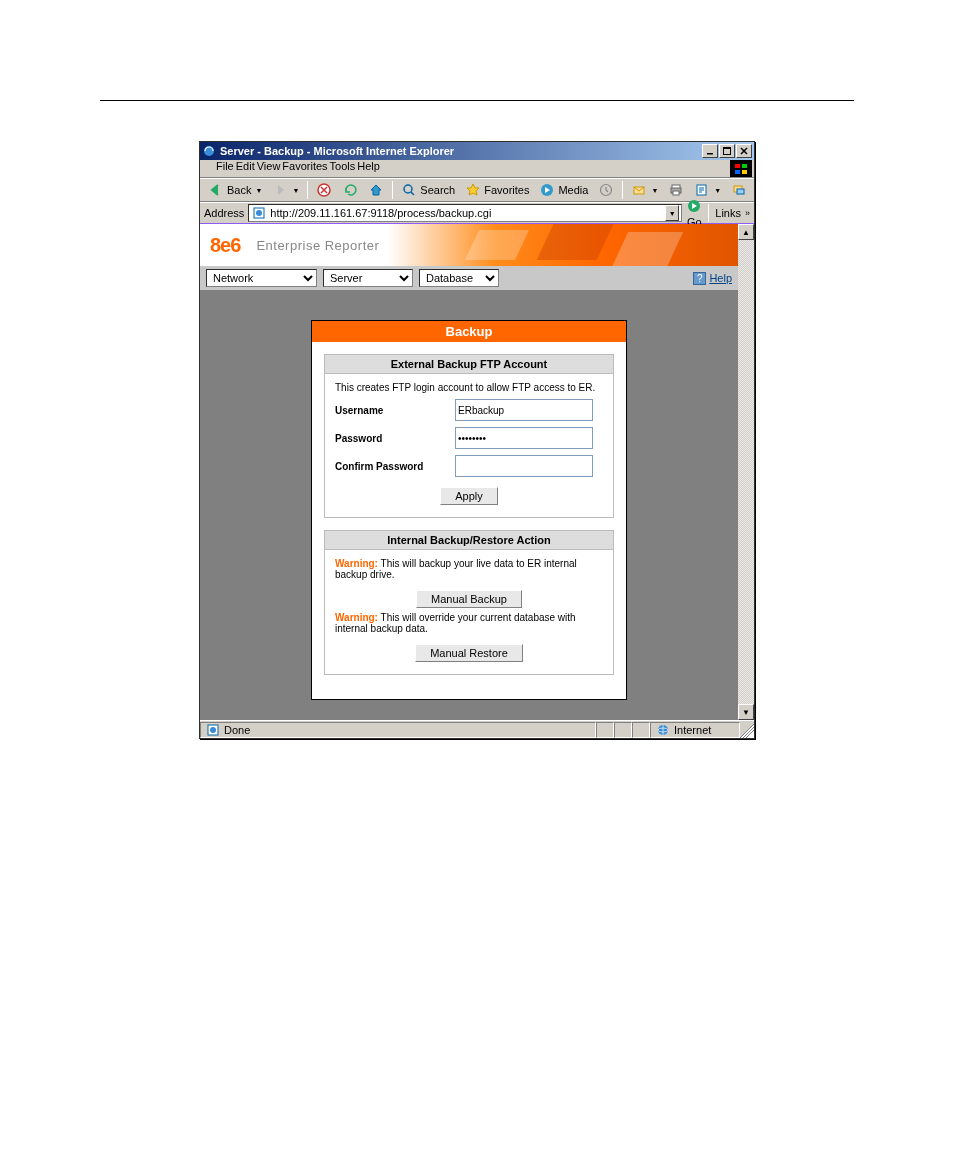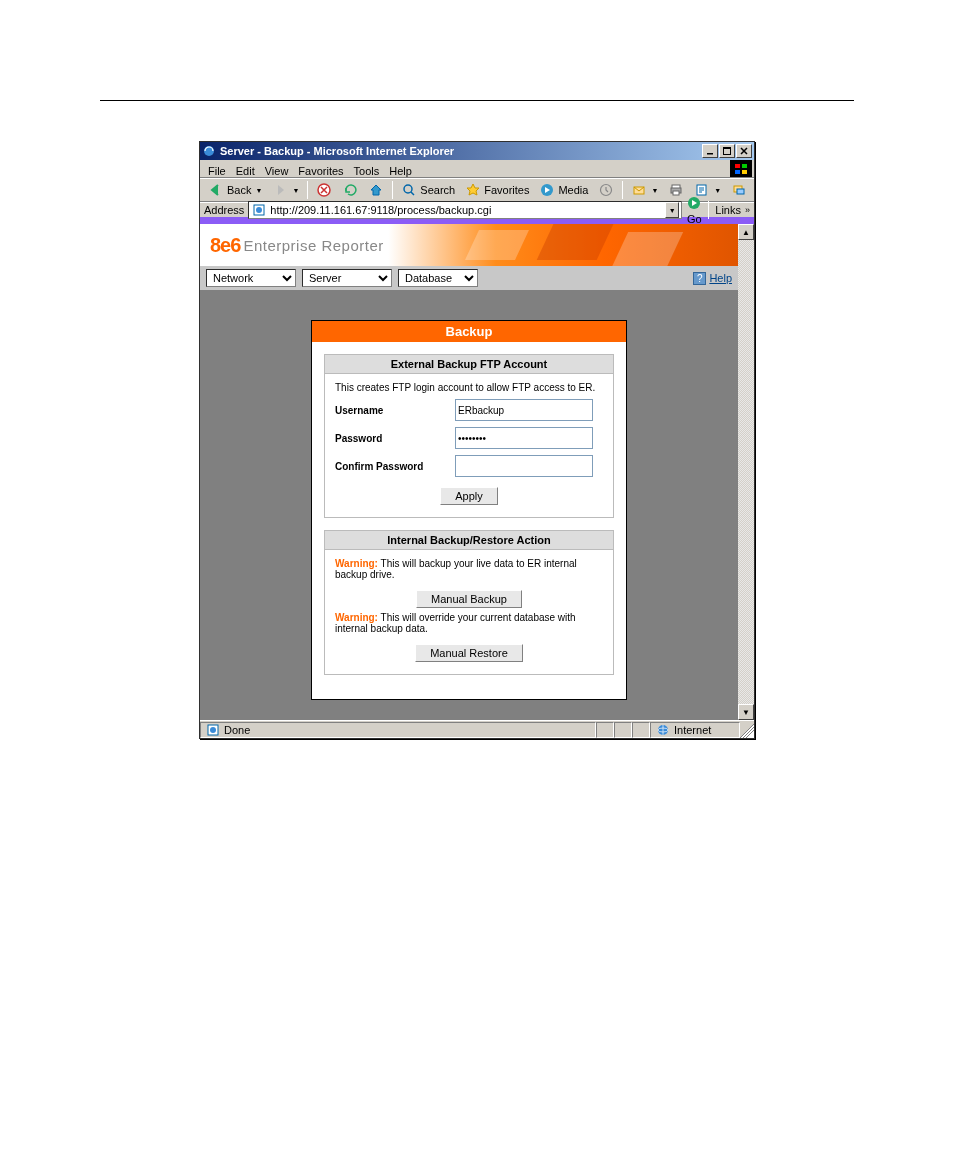--- a/index.html
+++ b/index.html
@@ -22,22 +22,22 @@
   .winbtns { display: flex; gap: 1px; }
   .winbtn {
     width: 16px; height: 14px; background: #d4d0c8;
     border-top: 1px solid #fff; border-left: 1px solid #fff;
     border-right: 1px solid #404040; border-bottom: 1px solid #404040;
     display: flex; align-items: center; justify-content: center; font-size: 9px;
     color: #000; cursor: pointer;
   }
 
   .menubar {
-    height: 18px; background: #d4d0c8; display: flex; align-items: flex-end;
-    padding: 0 8px; gap: 10px; font-size: 11px; border-bottom: 1px solid #808080;
+    height: 18px; background: #d4d0c8; display: flex; align-items: flex-start;
+    padding: 0 16px; gap: 2px; font-size: 11px; border-bottom: 1px solid #808080;
     position: relative;
   }
   .menubar .menuitem { cursor: pointer; }
   .winflag {
     position: absolute; right: 2px; top: 0; width: 22px; height: 17px;
     background: #000; display: flex; align-items: center; justify-content: center;
   }
   .flag { width: 12px; height: 10px; position: relative; }
   .flag div { position: absolute; width: 5px; height: 4px; }
   .flag .r { background: #f00; top: 0; left: 0; }
@@ -53,21 +53,21 @@
   .tbtn {
     display: flex; align-items: center; gap: 3px; padding: 2px 4px; cursor: pointer;
     height: 20px;
   }
   .sep { width: 1px; height: 18px; background: #808080; margin: 0 2px; border-right: 1px solid #fff; }
   .ticon { width: 16px; height: 16px; display: inline-flex; align-items: center; justify-content: center; }
   .drop { font-size: 7px; margin-left: 1px; }
 
   .addressbar {
     height: 22px; background: #d4d0c8; display: flex; align-items: center;
-    padding: 0 4px; gap: 4px; font-size: 11px; border-bottom: 7px solid #8b5cf6;
+    padding: 0 4px; gap: 4px; font-size: 11px; border-bottom: 1px solid #8b5cf6;
     border-top: 1px solid #fff;
   }
   .addr-input {
     flex: 1; height: 18px; background: #fff; border: 1px inset #808080;
     display: flex; align-items: center; padding: 0 2px; gap: 3px;
   }
   .addr-input input {
     flex: 1; border: none; outline: none; font-size: 11px; font-family: inherit;
   }
   .addr-drop {
@@ -86,31 +86,31 @@
   .banner-shapes {
     position: absolute; right: 0; top: 0; width: 55%; height: 100%;
   }
   .banner-shapes div {
     position: absolute; background: rgba(255,255,255,0.25);
   }
   .sh1 { left: 10%; top: 15%; width: 50px; height: 30px; transform: skewX(-25deg); }
   .sh2 { left: 35%; top: -10%; width: 60px; height: 40px; transform: skewX(-25deg); background: rgba(200,60,0,0.4) !important; }
   .sh3 { left: 60%; top: 20%; width: 55px; height: 35px; transform: skewX(-25deg); }
   .logo { font-size: 20px; font-weight: bold; color: #ff6600; letter-spacing: -1px; z-index: 2; }
-  .logo-sub { font-size: 15px; color: #888; letter-spacing: 0.5px; margin-left: 3px; z-index: 2; }
+  .logo-sub { font-size: 13px; color: #888; letter-spacing: 0.5px; margin-left: 16px; z-index: 2; }
 
   .navrow {
     height: 24px; background: #c8c8c8; display: flex; align-items: center;
     padding: 0 6px; gap: 6px;
   }
   .navsel {
     height: 18px; background: #fff; border: 1px inset #808080; font-size: 11px;
     padding: 0 2px; font-family: inherit;
   }
-  .navsel.w1 { width: 90px; }
+  .navsel.w1 { width: 111px; }
   .navsel.w2 { width: 90px; }
   .navsel.w3 { width: 80px; }
   .help { margin-left: auto; display: flex; align-items: center; gap: 3px; }
   .help a { color: #004488; text-decoration: underline; font-size: 11px; }
   .qicon {
     width: 13px; height: 13px; background: #6699cc; color: #fff; display: inline-flex;
     align-items: center; justify-content: center; font-size: 10px; border: 1px solid #336699;
   }
 
   .main { padding: 30px 50px 20px 50px; background: #808080; }

